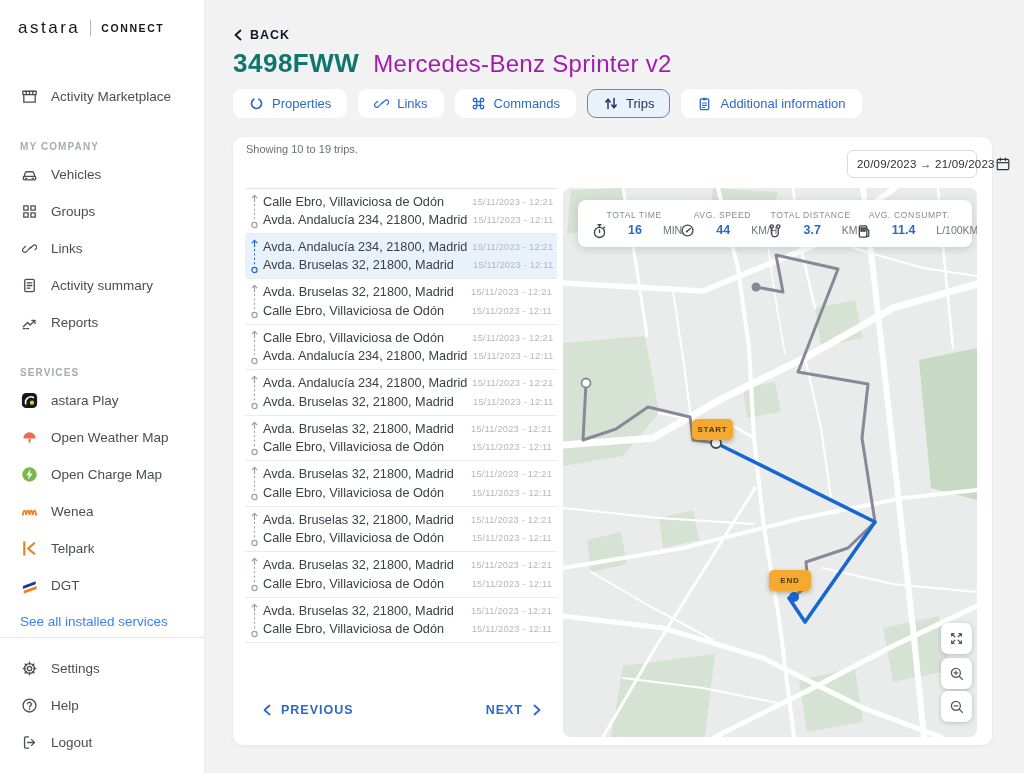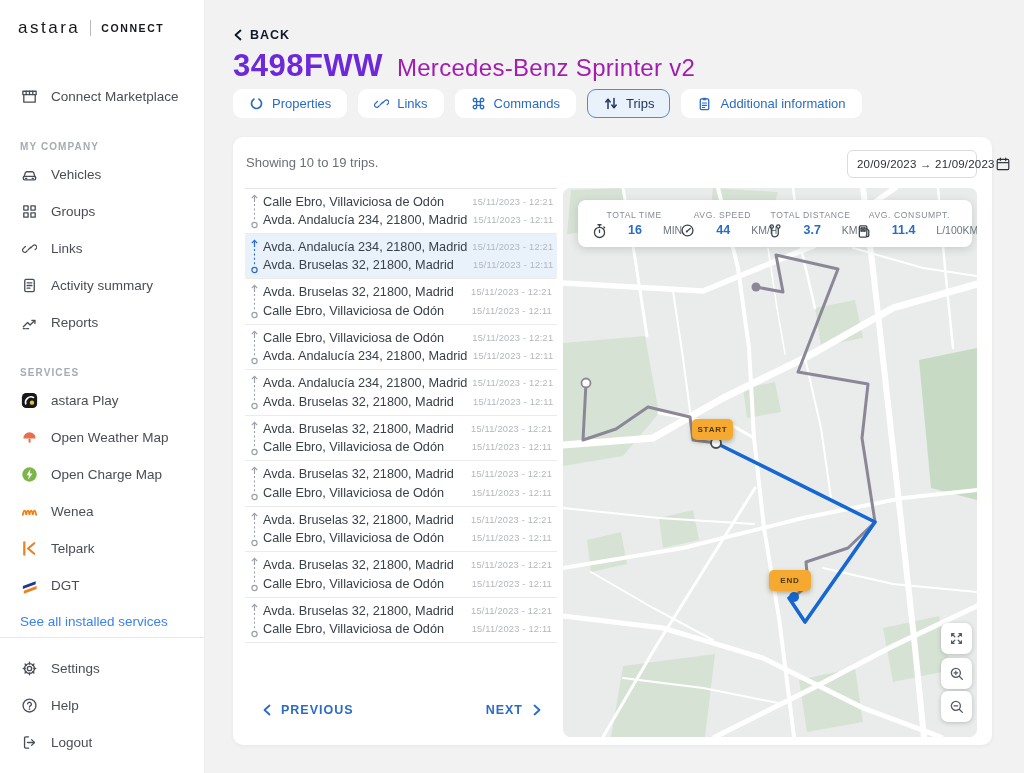--- a/index.html
+++ b/index.html
@@ -17,30 +17,30 @@
   .marketplace-item { margin-top:44px; }
   .nav-section-title { font-size:10px; letter-spacing:1.1px; color:#a7abb2; padding:0 0 0 20px; margin-top:30px; font-weight:bold; }
   .see-all-link { padding:14px 0 0 20px; font-size:13.5px; color:#3b82f0; cursor:pointer; }
   .sidebar-footer { position:absolute; left:0; bottom:0; width:100%; border-top:1px solid #e8e8e8; padding:8px 0 16px 0; background:#fff; }
   .icon svg { display:block; }
 
   
   .main { position:absolute; left:205px; top:0; right:0; bottom:0; }
   .back-link { position:absolute; left:28px; top:28px; display:flex; align-items:center; gap:7px; color:#0f172a; font-size:12.5px; font-weight:bold; letter-spacing:1px; cursor:pointer; }
   .title-row { position:absolute; left:28px; top:48px; display:flex; align-items:baseline; gap:14px; white-space:nowrap; }
-  .plate { font-size:31px; font-weight:bold; color:#6d28d9; letter-spacing:0.5px; }
+  .plate { font-size:26px; font-weight:bold; color:#0f766e; letter-spacing:0.5px; }
   .vehicle-name { font-size:24px; color:#a21caf; letter-spacing:0.3px; }
   .tabs-row { position:absolute; left:28px; top:89px; display:flex; gap:11px; }
   .tab { height:29px; display:flex; align-items:center; gap:8px; padding:0 15px; background:#ffffff; border-radius:9px; border:1.5px solid transparent; color:#2a6bc6; font-size:13px; cursor:pointer; }
   .tab .icon { width:15px; height:15px; display:inline-flex; align-items:center; justify-content:center; font-size:13px; }
   .tab.active { background:#e9f1fb; border-color:#5688d5; color:#24335f; }
 
   
   .card { position:absolute; left:28px; top:137px; width:759px; height:608px; background:#fff; border-radius:10px; box-shadow:0 1px 4px rgba(40,50,60,0.06); }
-  .showing-text { position:absolute; left:13px; top:18px; font-size:13px; color:#6a6f76; }
+  .showing-text { position:absolute; left:13px; top:6px; font-size:11px; color:#6a6f76; }
   .date-box { position:absolute; right:15px; top:13px; width:130px; height:28px; border:1px solid #d9dbe0; border-radius:6px; background:#fff; display:flex; align-items:center; justify-content:space-between; padding:0 8px 0 9px; cursor:pointer; }
   .date-text { font-size:11.5px; color:#2c2f36; letter-spacing:0.2px; white-space:nowrap; }
 
   
   .trip-list { position:absolute; left:12px; top:51px; width:312px; }
   .trip-row { display:flex; align-items:stretch; height:45.5px; border-bottom:1px solid #ebebeb; padding:5px 5px 4px 2px; cursor:pointer; color:#9aa0a8; }
   .trip-row:first-child { border-top:1px solid #e4e4e4; }
   .trip-row.selected { background:#e9f1fa; border-radius:2px; color:#2a6bc6; }
   .trip-marker { width:14px; flex:0 0 14px; display:flex; align-items:center; justify-content:center; }
   .trip-addresses { flex:1; display:flex; flex-direction:column; justify-content:space-between; padding:1px 0 2px 2px; }
@@ -83,21 +83,21 @@
   </div>
 
   <div class="side-item marketplace-item">
     <span class="icon">
         <svg width="19" height="19" viewBox="0 0 20 20">
           <path stroke="#4a4f57" stroke-width="1.4" fill="none" stroke-linecap="round" stroke-linejoin="round" d="M4 8.5 V16 H16 V8.5"></path>
           <path stroke="#4a4f57" stroke-width="1.4" fill="none" stroke-linecap="round" stroke-linejoin="round" d="M3 4.5 H17 V8 H3 Z"></path>
           <path stroke="#4a4f57" stroke-width="1.4" fill="none" stroke-linecap="round" stroke-linejoin="round" d="M6.5 4.5 v3.5 M10 4.5 v3.5 M13.5 4.5 v3.5"></path>
         </svg>
       </span>
-    <span>Connect Marketplace</span>
+    <span>Activity Marketplace</span>
   </div>
 
   <nav id="side-sections">
   <div class="nav-section">
     <div class="nav-section-title">MY COMPANY</div>
     <div class="nav-section-items">
   <div class="side-item">
     <span class="icon">
               <svg width="19" height="19" viewBox="0 0 20 20">
                 <path stroke="#4a4f57" stroke-width="1.4" fill="none" stroke-linecap="round" stroke-linejoin="round" d="M4.2 12.5 5.6 8.2 a1.6 1.6 0 0 1 1.5-1.1 h5.8 a1.6 1.6 0 0 1 1.5 1.1 l1.4 4.3"></path>

